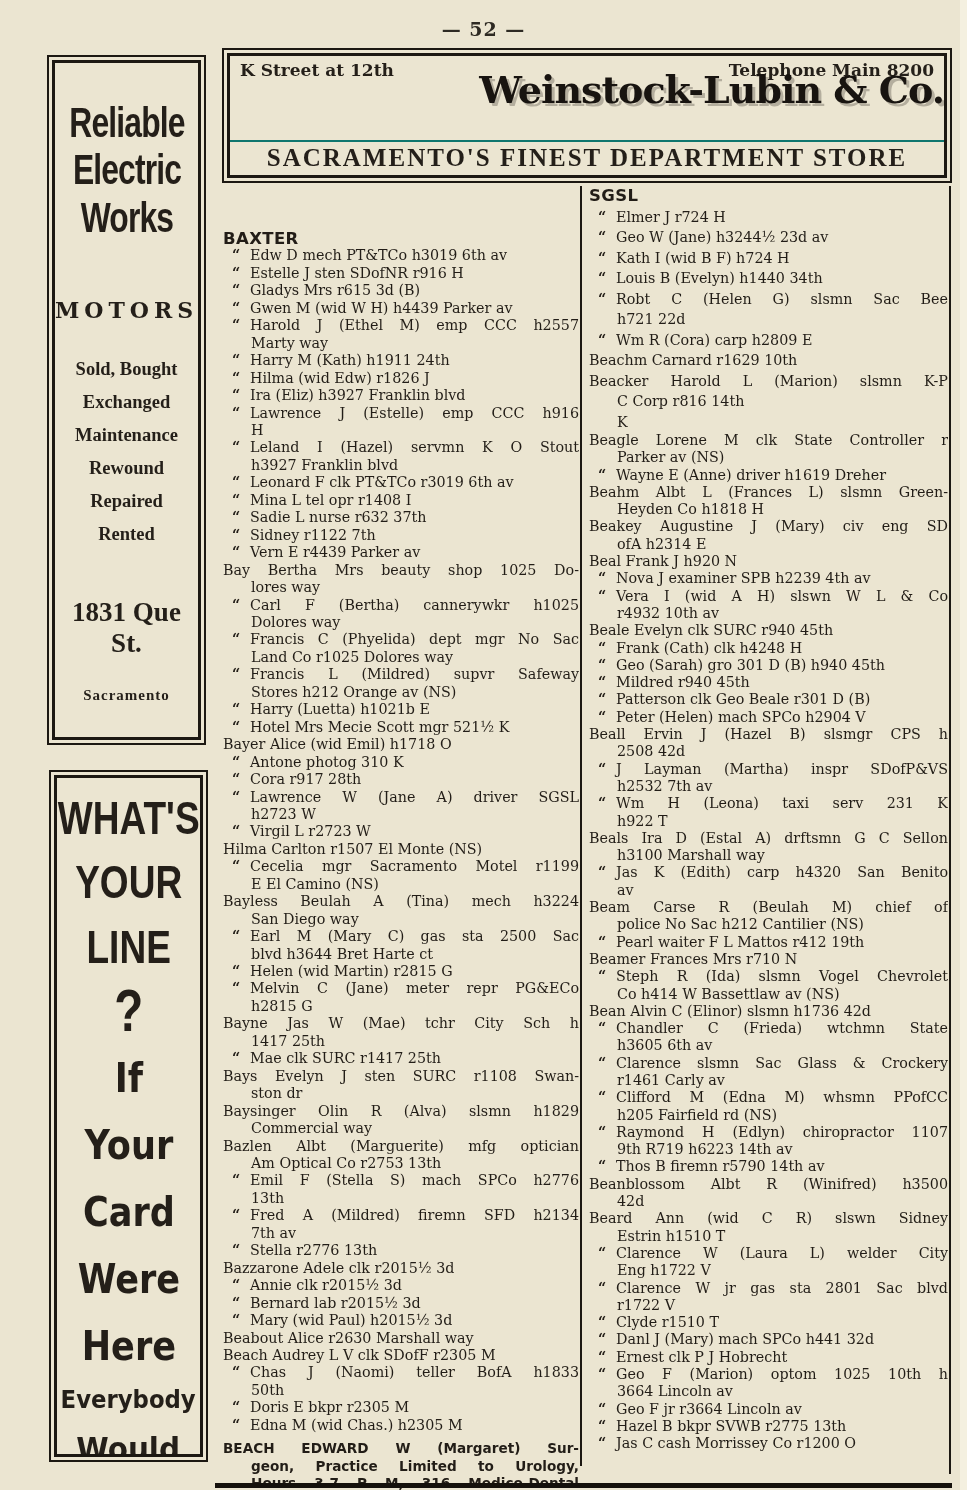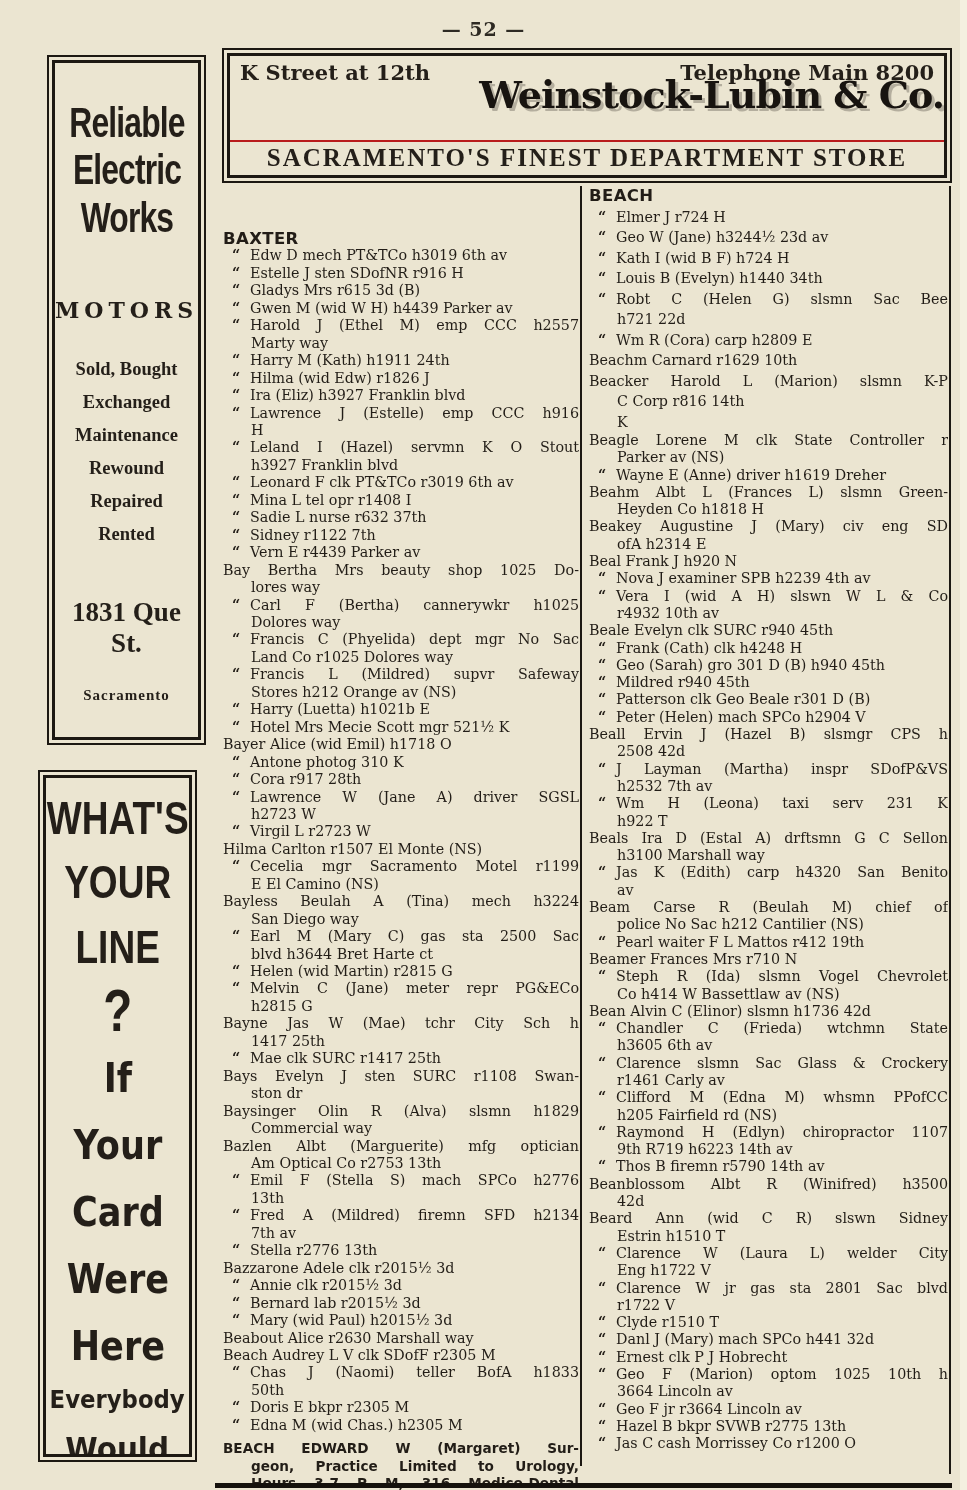--- a/index.html
+++ b/index.html
@@ -13,46 +13,46 @@
     position:absolute;top:18px;left:0;width:967px;text-align:center;
     font-family:"DejaVu Serif",serif;font-weight:bold;font-size:19px;letter-spacing:1px;color:#2e2a23;
   }
   
   .frame{position:absolute;border:2px solid #1c1812;padding:3px;box-sizing:border-box;background:#ebe5d1;}
   .frame-inner{border:3px solid #1c1812;width:100%;height:100%;box-sizing:border-box;overflow:hidden;}
   
   .header-ad{left:222px;top:48px;width:730px;height:135px;}
   .header-ad .frame-inner{position:relative;display:flex;flex-direction:column;}
   .header-topline{display:flex;justify-content:space-between;padding:4px 10px 0 10px;
-    font-family:"DejaVu Serif",serif;font-weight:bold;font-size:21px;}
+    font-family:"DejaVu Serif",serif;font-weight:bold;font-size:17px;}
   .store-logo{
     text-align:right;margin-top:-10px;
     font-family:"DejaVu Serif",serif;font-weight:bold;font-size:38px;letter-spacing:-1px;
     color:#181410;text-shadow:3px 3px 0 rgba(40,33,24,0.28);
     line-height:1.05;
   }
   .header-slogan{
-    position:absolute;bottom:0;left:0;right:0;border-top:2px solid #b91c1c;
+    position:absolute;bottom:0;left:0;right:0;border-top:2px solid #0f766e;
     text-align:center;padding:2px 0 3px 0;
     font-family:"Liberation Serif",serif;font-weight:bold;font-size:25px;letter-spacing:2px;
   }
   
   .electric-ad{left:47px;top:55px;width:159px;height:690px;}
   .electric-ad .frame-inner{display:flex;flex-direction:column;align-items:center;text-align:center;gap:26px;}
   .motor-art{margin-top:10px;}
   .ad1-name{font-family:"Liberation Sans",sans-serif;font-weight:bold;font-size:37px;
     letter-spacing:-1px;transform:scale(0.86,1.15);line-height:1.28;}
   .ad1-heading{margin-top:30px;font-family:"DejaVu Serif",serif;font-weight:bold;font-size:22px;letter-spacing:5px;}
   .ad1-services{margin-top:4px;font-family:"Liberation Serif",serif;font-weight:bold;font-size:18.5px;}
   .ad1-services div{line-height:33px;}
   .ad1-address{margin-top:20px;font-family:"Liberation Serif",serif;font-weight:bold;font-size:27px;}
   .ad1-city{margin-top:2px;font-family:"Liberation Serif",serif;font-weight:bold;font-size:15px;letter-spacing:1px;}
   .ad1-phone{margin-top:12px;font-family:"Liberation Serif",serif;font-weight:bold;font-size:18px;}
   
-  .line-ad{left:38px;top:770px;width:159px;height:692px;}
+  .line-ad{left:49px;top:770px;width:159px;height:692px;}
   .line-ad .frame-inner{display:flex;flex-direction:column;align-items:center;justify-content:space-evenly;text-align:center;padding:8px 0;}
   .ad2-big div{font-family:"Liberation Sans",sans-serif;font-weight:900;font-size:39px;
     transform:scale(0.95,1.2);line-height:1.65;}
   .ad2-big div:nth-child(4){font-size:50px;line-height:1.3;}
   .ad2-mid div{font-family:"DejaVu Sans",sans-serif;font-weight:bold;font-size:39px;
     transform:scale(0.9,1.05);line-height:1.72;}
   .ad2-small div{font-family:"DejaVu Sans",sans-serif;font-weight:bold;line-height:1.75;}
   .ad2-small div:nth-child(1){font-size:24px;transform:scale(0.95,1);}
   .ad2-small div:nth-child(n+2){font-size:32px;transform:scale(0.92,1);}
   
@@ -223,21 +223,21 @@
     <div class="dline"><span class="ditto">“</span>Doris E bkpr r2305 M</div>
     <div class="dline"><span class="ditto">“</span>Edna M (wid Chas.) h2305 M</div>
     <div class="dline boldline just">BEACH EDWARD W (Margaret) Sur-</div>
     <div class="dline boldline cont just">geon, Practice Limited to Urology,</div>
     <div class="dline boldline cont just">Hours 3-7 P M, 316 Medico-Dental</div>
     <div class="dline boldline cont just">Bldg, 1127 11th, Tel Main 7391, h3802</div>
     <div class="dline boldline cont">Folsom Blvd, Tel Capital 2093</div>
   </div>
 <div class="vrule vrule-mid"></div>
 <div class="col col-right">
-    <div class="dline hdr">BEACH</div>
+    <div class="dline hdr">SGSL</div>
     <div class="dline"><span class="ditto">“</span>Elmer J r724 H</div>
     <div class="dline"><span class="ditto">“</span>Geo W (Jane) h3244½ 23d av</div>
     <div class="dline"><span class="ditto">“</span>Kath I (wid B F) h724 H</div>
     <div class="dline"><span class="ditto">“</span>Louis B (Evelyn) h1440 34th</div>
     <div class="dline just"><span class="ditto">“</span>Robt C (Helen G) slsmn Sac Bee</div>
     <div class="dline cont">h721 22d</div>
     <div class="dline"><span class="ditto">“</span>Wm R (Cora) carp h2809 E</div>
     <div class="dline">Beachm Carnard r1629 10th</div>
     <div class="dline just">Beacker Harold L (Marion) slsmn K-P</div>
     <div class="dline cont">C Corp r816 14th</div>

